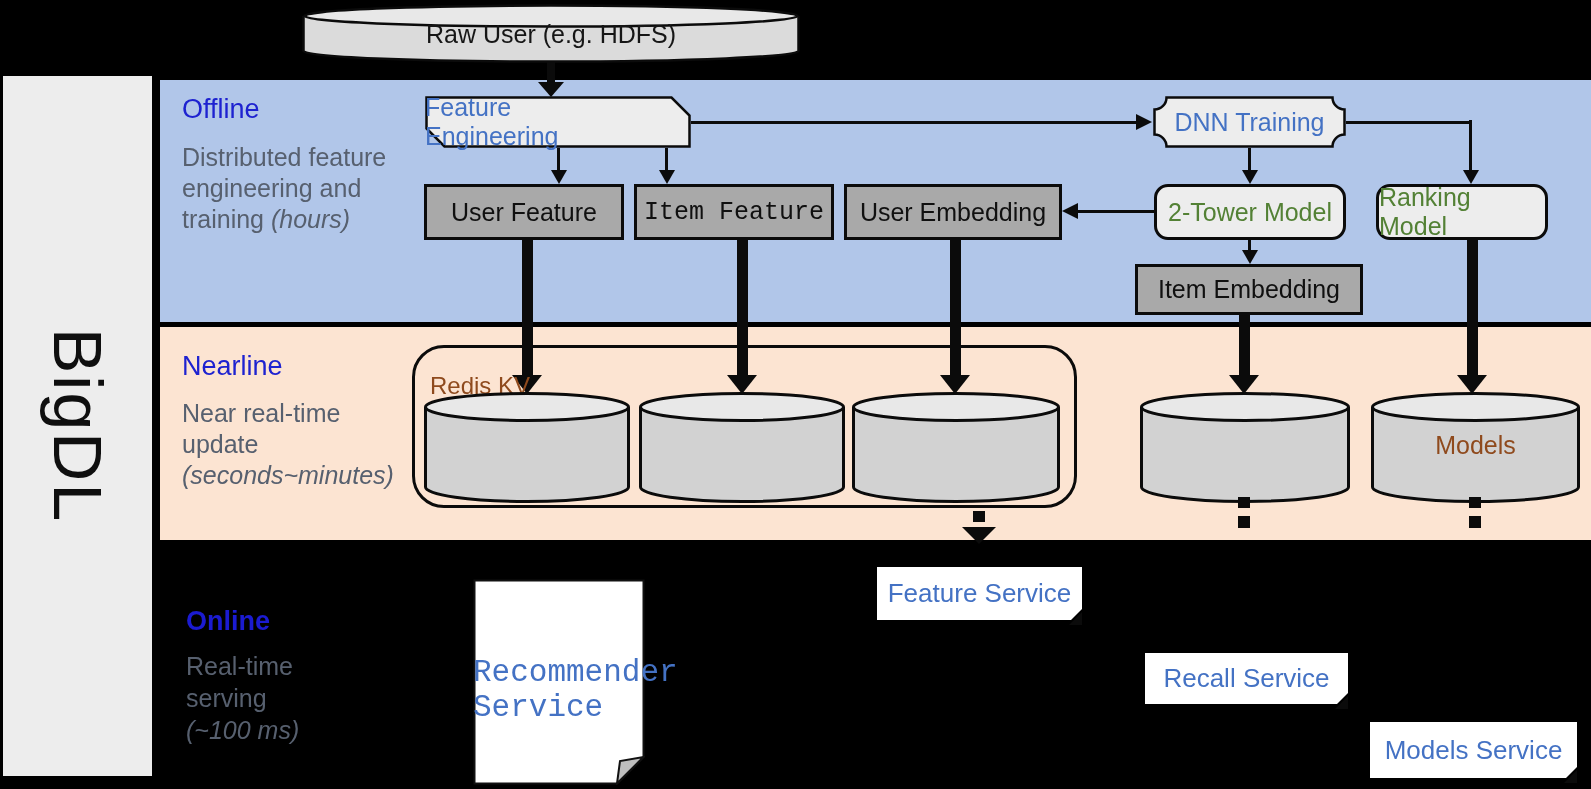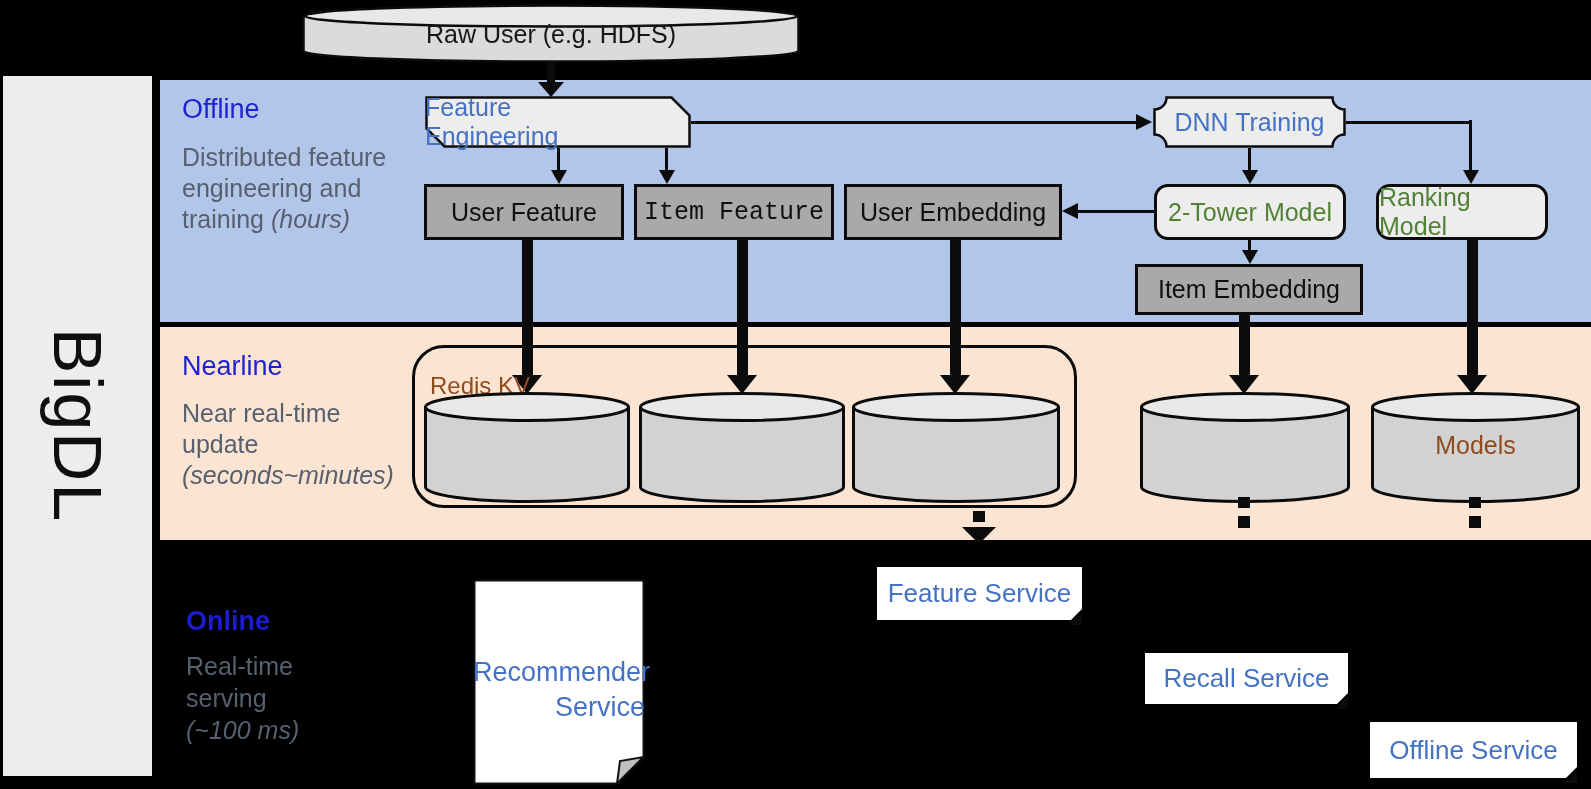--- a/index.html
+++ b/index.html
@@ -47,21 +47,21 @@
   .redis-frame{left:412px;top:345px;width:665px;height:163px;border:3px solid #0b0b0b;
                border-radius:32px;box-sizing:border-box;}
   .cyl-label{display:flex;align-items:center;justify-content:center;font-size:25px;color:#8F4A1D;}
   .redis-label{font-size:24px;color:#8F4A1D;}
 
   
   .service{background:#ffffff;color:#4472C4;font-size:26px;
            display:flex;align-items:center;justify-content:center;
            clip-path:polygon(0 0,100% 0,100% calc(100% - 11px),calc(100% - 11px) 100%,0 100%);}
   .fold{width:0;height:0;border-bottom:13px solid #0b0b0b;border-left:13px solid transparent;}
-  .doc-text{text-align:right;font-size:27px;line-height:35px;color:#4472C4;}
+  .doc-text{text-align:left;font-size:31px;line-height:35px;color:#4472C4;font-family:Liberation Mono, monospace;}
 </style>
 </head>
 <body>
 
 <div class="stage">
 
   <div class="abs band-offline"></div>
   <div class="abs band-nearline"></div>
 
   <div class="abs sidebar">
@@ -189,16 +189,16 @@
     <div>Recommender</div>
     <div>Service</div>
   </div>
 
   <div class="abs service" style="left:877px;top:567px;width:205px;height:53px;">Feature Service</div>
   <div class="abs fold" style="left:1069px;top:612px;"></div>
 
   <div class="abs service" style="left:1145px;top:653px;width:203px;height:51px;">Recall Service</div>
   <div class="abs fold" style="left:1335px;top:696px;"></div>
 
-  <div class="abs service" style="left:1370px;top:722px;width:207px;height:56px;">Offline Service</div>
+  <div class="abs service" style="left:1370px;top:722px;width:207px;height:56px;">Models Service</div>
   <div class="abs fold" style="left:1564px;top:770px;"></div>
 
 </div>
 
 </body></html>

